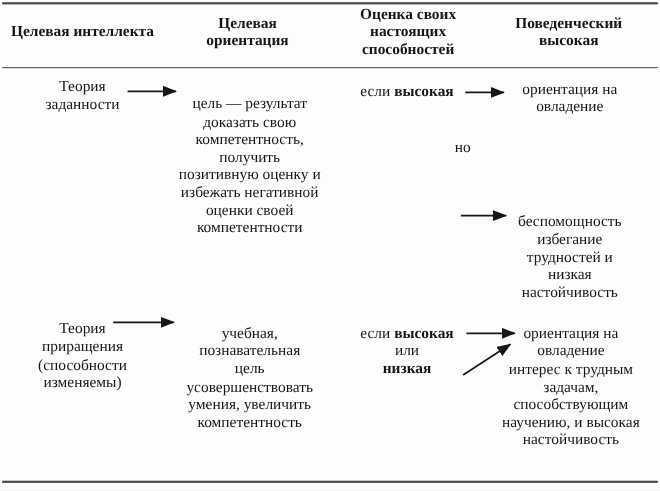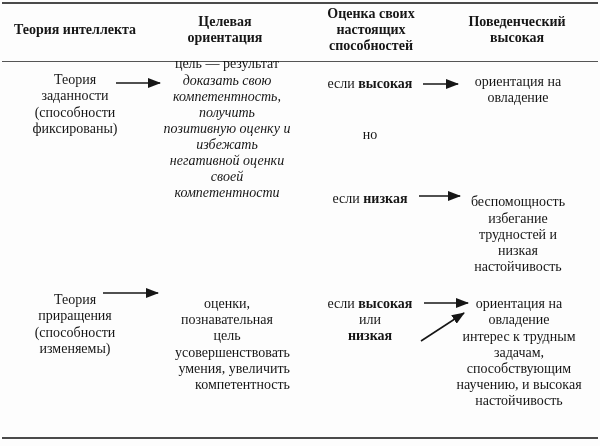--- a/index.html
+++ b/index.html
@@ -22,62 +22,57 @@
 </style>
 </head>
 <body>
 
 <div class="page">
 
   <div class="hline top"></div>
   <div class="hline sep"></div>
   <div class="hline bottom"></div>
 
-  <div class="hcell nowrap" style="left:4px;top:22px;width:142px;">Теория интеллекта</div>
+  <div class="hcell nowrap" style="left:4px;top:22px;width:142px;">Целевая интеллекта</div>
   <div class="hcell" style="left:310px;top:6px;width:122px;">Оценка своих настоящих способностей</div>
   <div class="hcell" style="left:168px;top:14px;width:114px;">Целевая ориентация</div>
   <div class="hcell" style="left:447px;top:14px;width:140px;">Поведенческий высокая</div>
 
   <div class="cell" style="left:10px;top:72px;width:130px;">
     <div class="title" style="width:112px;">Теория заданности</div>
-    <div class="desc" style="width:112px;">(способности фиксированы)</div>
   </div>
 
-  <div class="cell" style="left:148px;top:56px;width:158px;">
+  <div class="cell" style="left:148px;top:87px;width:158px;">
     <div class="title nowrap">цель — результат</div>
-    <div class="desc" style="width:130px;font-style:italic;">доказать свою компетентность, получить позитивную оценку и избежать негативной оценки своей компетентности</div>
+    <div class="desc" style="width:130px;">доказать свою компетентность, получить позитивную оценку и избежать негативной оценки своей компетентности</div>
   </div>
 
   <div class="cell" style="left:312px;top:76px;width:116px;">
     <span>если</span>
     <span class="b">высокая</span>
   </div>
-  <div class="cell" style="left:312px;top:127px;width:116px;">но</div>
-  <div class="cell" style="left:312px;top:191px;width:116px;">
-    <span>если</span>
-    <span class="b">низкая</span>
-  </div>
+  <div class="cell" style="left:312px;top:127px;width:116px;text-align:right;">но</div>
 
   <div class="cell" style="left:440px;top:74px;width:156px;">
     <div class="title" style="width:130px;">ориентация на овладение</div>
   </div>
 
   <div class="cell" style="left:440px;top:194px;width:156px;">
     <div class="title nowrap">беспомощность</div>
     <div class="desc" style="width:112px;">избегание трудностей и низкая настойчивость</div>
   </div>
 
   <div class="cell" style="left:10px;top:292px;width:130px;">
     <div class="title" style="width:112px;">Теория приращения</div>
     <div class="desc" style="width:112px;">(способности изменяемы)</div>
   </div>
 
   <div class="cell" style="left:148px;top:296px;width:158px;">
-    <div class="title" style="width:120px;">оценки, познавательная цель</div>
-    <div class="desc" style="width:126px;text-align:right;">усовершенствовать умения, увеличить компетентность</div>
+    <div class="title" style="width:120px;">учебная, познавательная цель</div>
+    <div class="desc" style="width:126px;">усовершенствовать умения, увеличить компетентность</div>
   </div>
 
   <div class="cell" style="left:312px;top:296px;width:116px;">
     <div>
       <span>если</span>
       <span class="b">высокая</span>
     </div>
     <div>или</div>
     <div class="b">низкая</div>
   </div>

